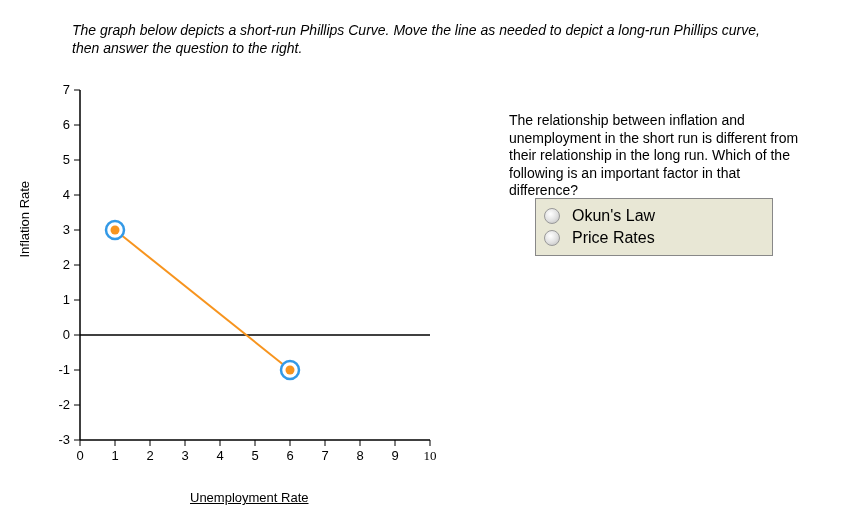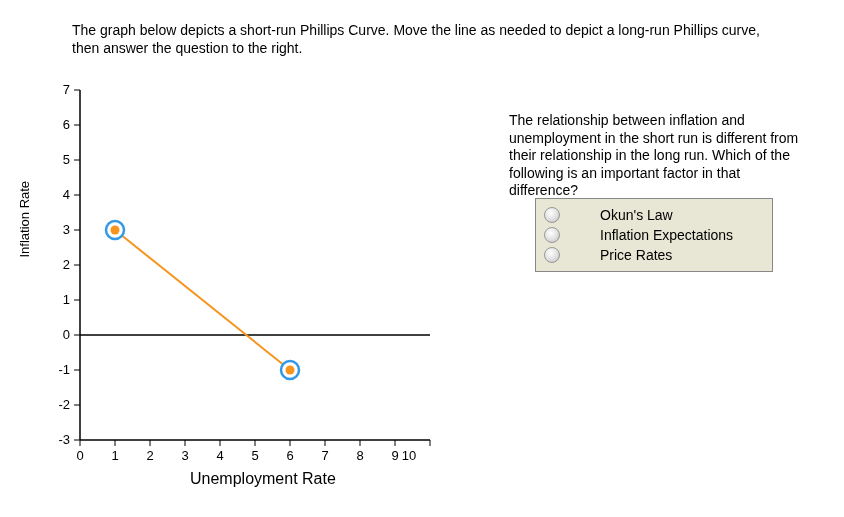--- a/index.html
+++ b/index.html
@@ -11,39 +11,41 @@
       width: 844px;
       height: 517px;
       position: relative;
     }
     .instructions {
       position: absolute;
       left: 72px;
       top: 22px;
       width: 700px;
       line-height: 1.25;
+      font-style: italic;
     }
     .chart-area {
       position: absolute;
       left: 30px;
       top: 70px;
     }
     .y-axis-label {
       position: absolute;
       left: -6px;
       top: 180px;
       transform: rotate(-90deg);
       transform-origin: left center;
       font-size: 13px;
     }
     .x-axis-label {
       position: absolute;
       left: 160px;
-      top: 400px;
-      font-size: 16px;
+      top: 420px;
+      font-size: 13px;
+      text-decoration: underline;
     }
     .y-tick-label {
       position: absolute;
       text-align: right;
       width: 20px;
       font-size: 13px;
     }
     .x-tick-label {
       position: absolute;
       text-align: center;
@@ -74,22 +76,21 @@
     .radio {
       width: 16px;
       height: 16px;
       border-radius: 50%;
       border: 1px solid #999;
       background: radial-gradient(circle at 40% 35%, #fff 0%, #e0e0e0 55%, #b8b8b8 100%);
       margin-right: 12px;
       flex-shrink: 0;
     }
     .option-label {
-      font-size: 14px;
-      margin-left: 28px;
+      font-size: 16px;
     }
   </style>
 </head>
 <body>
 
 <div class="instructions">The graph below depicts a short-run Phillips Curve. Move the line as needed to depict a long-run Phillips curve, then answer the question to the right.</div>
 
 <div class="chart-area">
   <svg id="chart-svg" width="420" height="390">
       <line x1="50" y1="370" x2="50" y2="20" stroke="#000" stroke-width="1.5"></line>
@@ -146,32 +147,28 @@
       <div class="x-tick-label" style="left: 40px; top: 378px;">0</div>
       <div class="x-tick-label" style="left: 75px; top: 378px;">1</div>
       <div class="x-tick-label" style="left: 110px; top: 378px;">2</div>
       <div class="x-tick-label" style="left: 145px; top: 378px;">3</div>
       <div class="x-tick-label" style="left: 180px; top: 378px;">4</div>
       <div class="x-tick-label" style="left: 215px; top: 378px;">5</div>
       <div class="x-tick-label" style="left: 250px; top: 378px;">6</div>
       <div class="x-tick-label" style="left: 285px; top: 378px;">7</div>
       <div class="x-tick-label" style="left: 320px; top: 378px;">8</div>
       <div class="x-tick-label" style="left: 355px; top: 378px;">9</div>
-      <div class="x-tick-label" style="left: 369px; top: 378px;">10</div>
+      <div class="x-tick-label" style="left: 390px; top: 378px; font-family: Liberation Serif, serif;">10</div>
     </div>
 </div>
 
 <div class="question-text">The relationship between inflation and unemployment in the short run is different from their relationship in the long run. Which of the following is an important factor in that difference?</div>
 
 <div class="options-box">
   <div class="option-row">
     <div class="radio"></div>
     <span class="option-label">Okun's Law</span>
   </div>
   <div class="option-row">
     <div class="radio"></div>
-    <span class="option-label">Inflation Expectations</span>
-  </div>
-  <div class="option-row">
-    <div class="radio"></div>
     <span class="option-label">Price Rates</span>
   </div>
 </div>
 
 </body></html>

